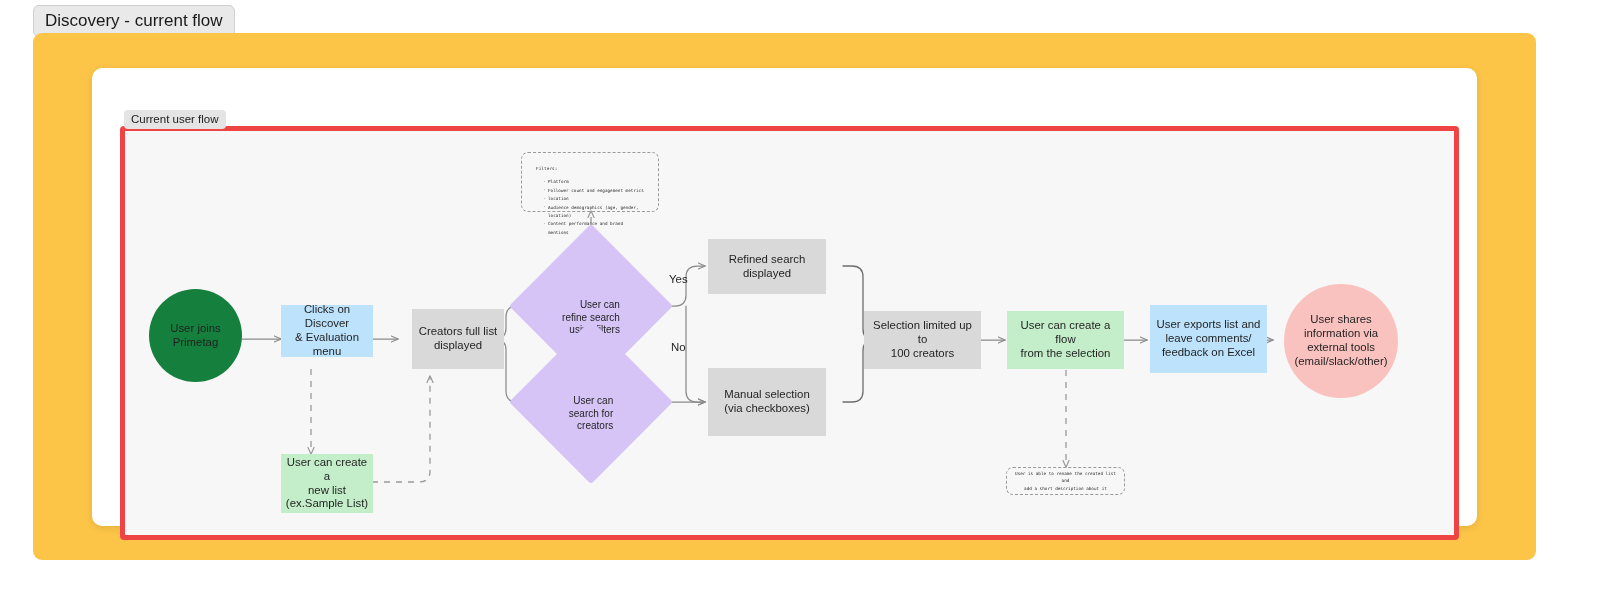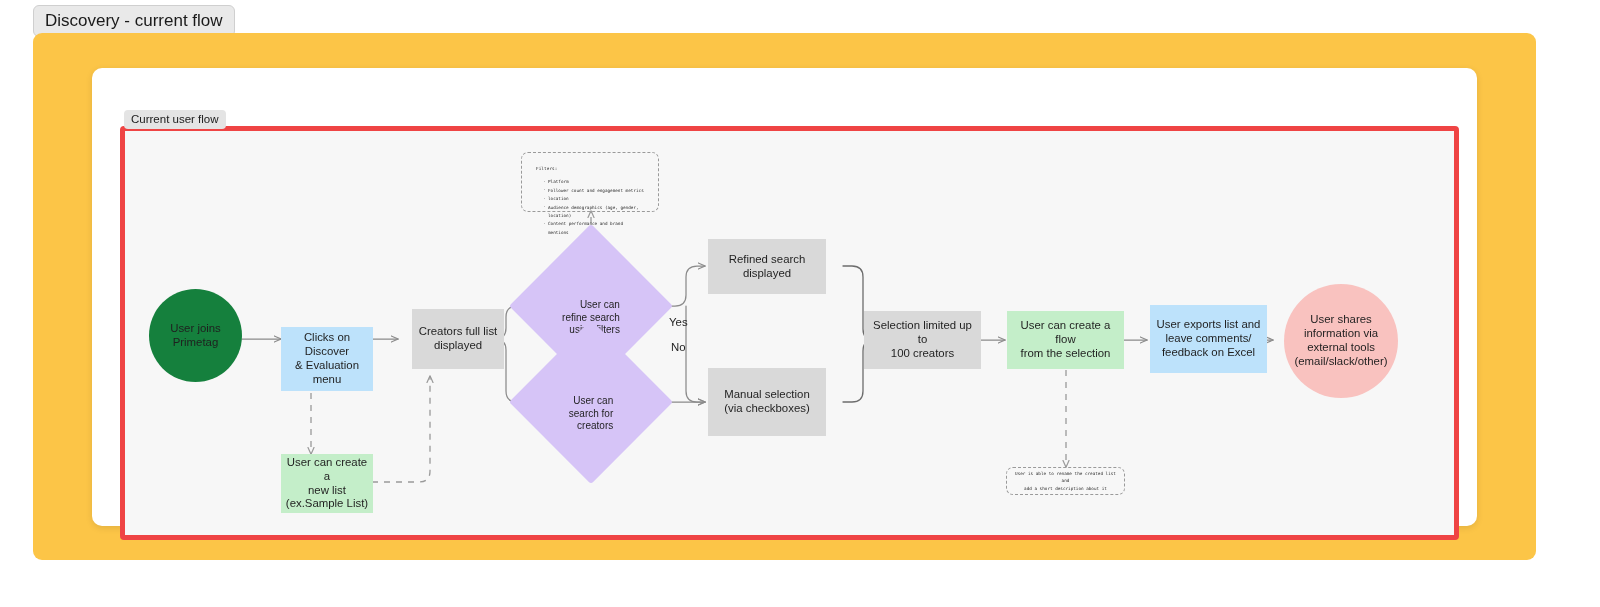--- a/index.html
+++ b/index.html
@@ -249,27 +249,27 @@
             <path d="M186,238 L186,323" marker-end="url(#ah-dash)"></path>
 
             <path d="M235,351 L294,351 Q305,351 305,340 L305,245" marker-end="url(#ah-dash)"></path>
 
             <path d="M466,128 L466,80" marker-end="url(#ah-dash)"></path>
 
             <path d="M941,239 L941,336" marker-end="url(#ah-dash)"></path>
           </g>
         </svg>
 
-        <div class="edge-label" style="left:544px; top:143px;margin-top:43px;">Yes</div>
+        <div class="edge-label" style="left:544px; top:143px;">Yes</div>
         <div class="edge-label" style="left:546px; top:211px;">No</div>
 
         <div class="node circle n-yellow" style="left:24px; top:158px; width:93px; height:93px;">User joins
 Primetag</div>
 
-        <div class="node rect n-blue" style="left:156px; top:196px; width:92px; height:64px;">Clicks on Discover
+        <div class="node rect n-blue" style="left:156px; top:174px; width:92px; height:52px;">Clicks on Discover
 &amp; Evaluation menu</div>
 
         <div class="node rect n-gray" style="left:273px; top:178px; width:92px; height:60px;margin-left:14px;">Creators full list
 displayed</div>
 
         <div class="node rect n-green" style="left:156px; top:323px; width:92px; height:59px;">User can create a
 new list
 (ex.Sample List)</div>
 
         <div class="diamond-wrap" style="left:408px; top:117px; width:116px; height:116px;">

